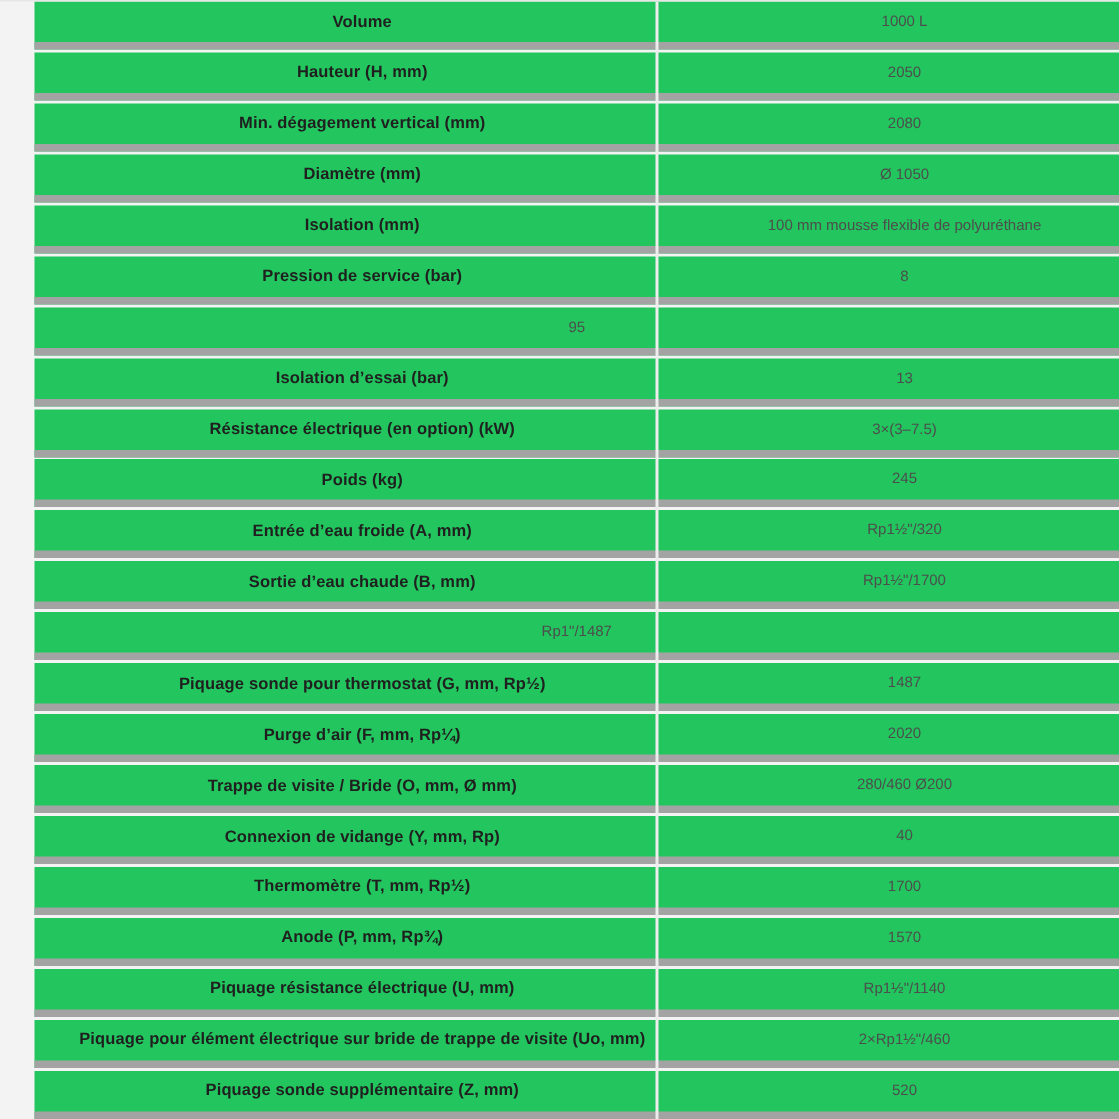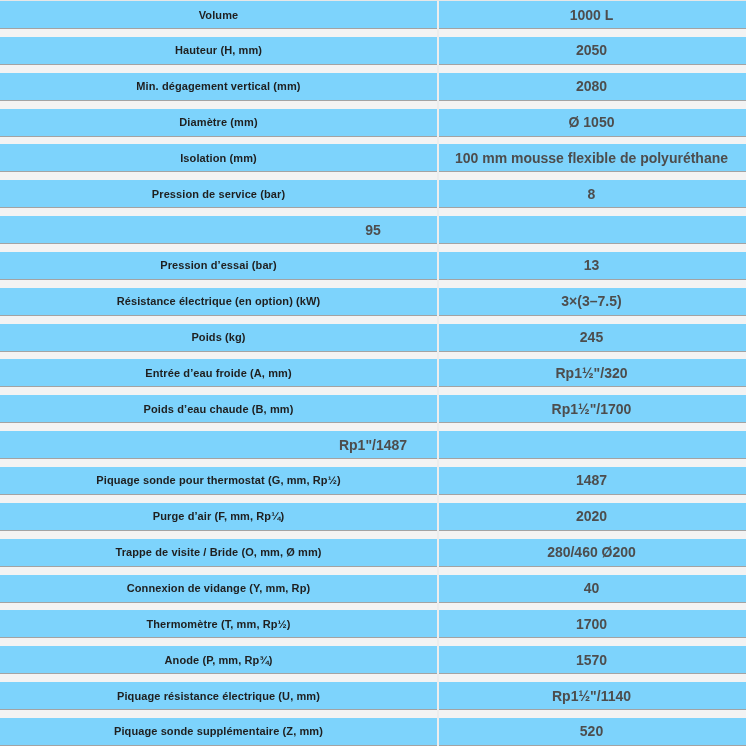--- a/index.html
+++ b/index.html
@@ -15,44 +15,45 @@
     box-sizing: border-box;
     background: #f3f3f3;
     border-top: 1px solid #e7e7e7;
     display: flex;
     flex-direction: column;
     justify-content: space-between;
     overflow: hidden;
   }
   .row {
     height: 27px;
-    background: #7dd3fc;
-    border-bottom: 1px solid #a3a3a3;
+    background: #22c55e;
+    border-bottom: 5px solid #a3a3a3;
     display: flex;
     box-sizing: content-box;
+    margin-left: 23px;
   }
   .cell {
     display: flex;
     align-items: center;
     justify-content: center;
     white-space: nowrap;
     overflow: hidden;
     height: 100%;
   }
   .cell.label {
     width: 437px;
     font-size: 11px;
     font-weight: 700;
     color: #1f1f1f;
     letter-spacing: 0.1px;
   }
   .cell.value {
     flex: 1;
-    font-size: 14px;
-    font-weight: 700;
+    font-size: 10px;
+    font-weight: 400;
     color: #4d4d4d;
   }
   .col-divider {
     position: absolute;
     left: 437px;
     top: 0;
     bottom: 0;
     width: 2px;
     background: #ededed;
   }
@@ -83,37 +84,37 @@
     <div class="cell value">100 mm mousse flexible de polyuréthane</div>
   </div>
   <div class="row">
     <div class="cell label">Pression de service (bar)</div>
     <div class="cell value">8</div>
   </div>
   <div class="row">
     <div class="cell value">95</div>
   </div>
   <div class="row">
-    <div class="cell label">Pression d’essai (bar)</div>
+    <div class="cell label">Isolation d’essai (bar)</div>
     <div class="cell value">13</div>
   </div>
   <div class="row">
     <div class="cell label">Résistance électrique (en option) (kW)</div>
     <div class="cell value">3×(3–7.5)</div>
   </div>
   <div class="row">
     <div class="cell label">Poids (kg)</div>
     <div class="cell value">245</div>
   </div>
   <div class="row">
     <div class="cell label">Entrée d’eau froide (A, mm)</div>
     <div class="cell value">Rp1½"/320</div>
   </div>
   <div class="row">
-    <div class="cell label">Poids d’eau chaude (B, mm)</div>
+    <div class="cell label">Sortie d’eau chaude (B, mm)</div>
     <div class="cell value">Rp1½"/1700</div>
   </div>
   <div class="row">
     <div class="cell value">Rp1"/1487</div>
   </div>
   <div class="row">
     <div class="cell label">Piquage sonde pour thermostat (G, mm, Rp½)</div>
     <div class="cell value">1487</div>
   </div>
   <div class="row">
@@ -134,18 +135,22 @@
   </div>
   <div class="row">
     <div class="cell label">Anode (P, mm, Rp¾)</div>
     <div class="cell value">1570</div>
   </div>
   <div class="row">
     <div class="cell label">Piquage résistance électrique (U, mm)</div>
     <div class="cell value">Rp1½"/1140</div>
   </div>
   <div class="row">
+    <div class="cell label">Piquage pour élément électrique sur bride de trappe de visite (Uo, mm)</div>
+    <div class="cell value">2×Rp1½"/460</div>
+  </div>
+  <div class="row">
     <div class="cell label">Piquage sonde supplémentaire (Z, mm)</div>
     <div class="cell value">520</div>
   </div>
 
   <div class="col-divider"></div>
 </div>
 
 </body></html>

